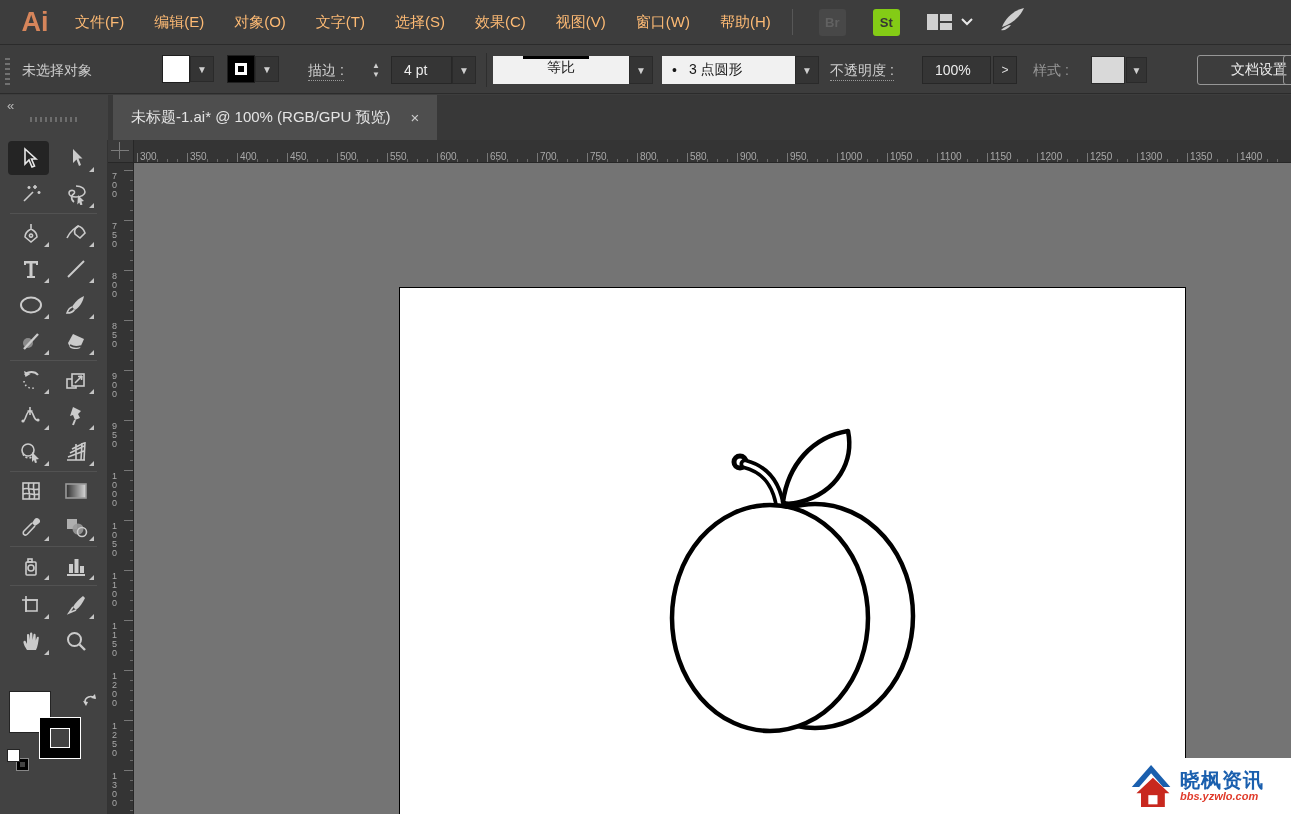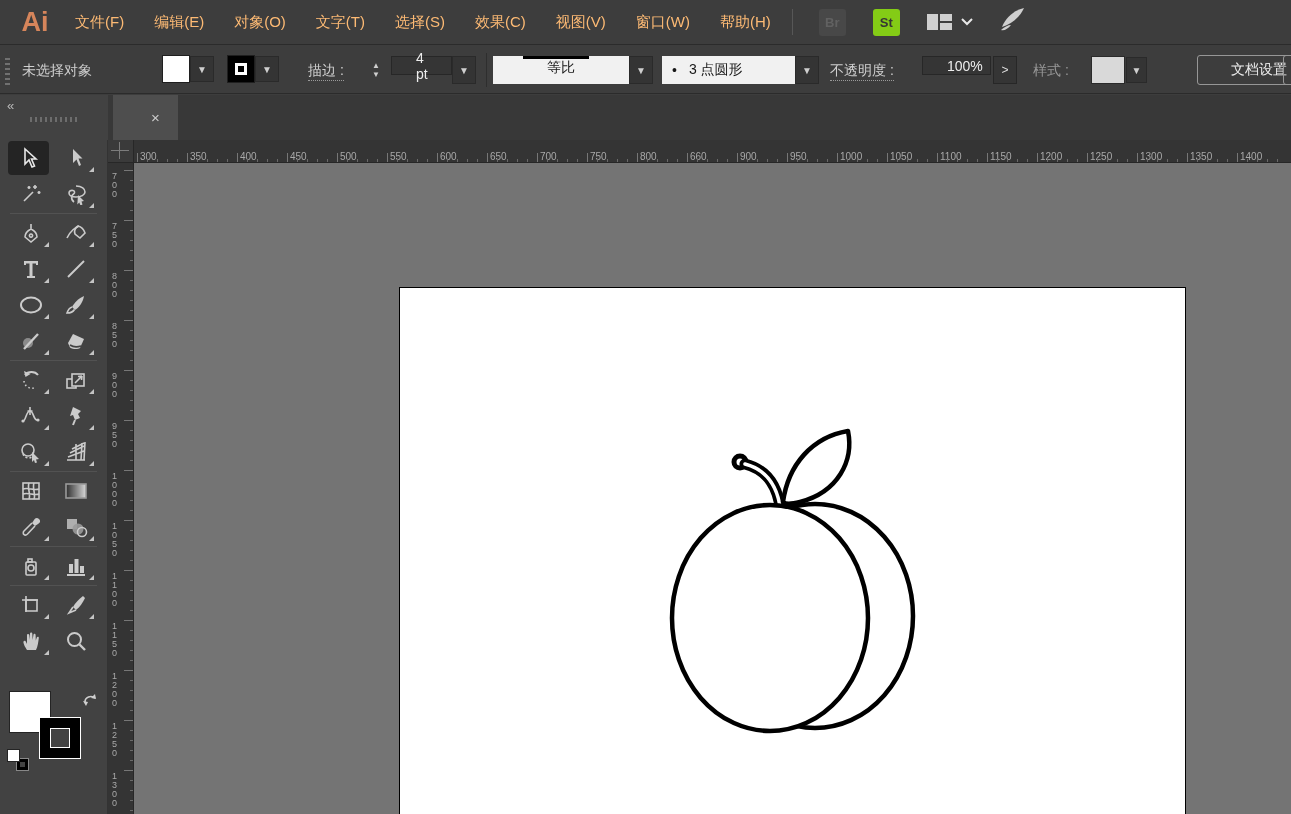--- a/index.html
+++ b/index.html
@@ -27,21 +27,21 @@
   .status { position:absolute; left:22px; top:0; line-height:50px; font-size:14px; color:#cfcfcf; }
   .swatch { position:absolute; top:11px; width:26px; height:26px; }
   .swatch.fill { left:163px; background:#fff; box-shadow:0 0 0 1px #1f1f1f; }
   .swatch.stroke { left:228px; background:#000; box-shadow:0 0 0 1px #1f1f1f; }
   .swatch.stroke .ring { position:absolute; left:7px; top:7px; width:12px; height:12px; border:3px solid #fff; background:#000; }
   .chevbtn { position:absolute; top:11px; width:24px; height:26px; background:#343434; border:1px solid #2a2a2a; color:#cfcfcf; font-size:10px; display:flex; align-items:center; justify-content:center; }
   .lbl { position:absolute; top:0; line-height:50px; font-size:14px; color:#cfcfcf; border-bottom:0; }
   .lbl .u { border-bottom:1px dotted #9a9a9a; padding-bottom:2px; }
   .lbl.dim { color:#979797; }
   .stepper { position:absolute; left:368px; top:12px; width:16px; height:26px; display:flex; flex-direction:column; align-items:center; justify-content:center; color:#cfcfcf; font-size:8px; line-height:9px; }
-  .field { position:absolute; top:11px; height:19px; background:#353535; border:1px solid #272727; color:#ededed; font-size:14px; padding:0 24px; display:flex; align-items:center; }
+  .field { position:absolute; top:11px; height:28px; background:#353535; border:1px solid #272727; color:#ededed; font-size:14px; padding:0 12px; display:flex; align-items:center; }
   .vline { position:absolute; top:8px; width:1px; height:34px; background:#2e2e2e; }
   .wdrop { position:absolute; top:11px; height:28px; background:#f1f1f1; color:#161616; font-size:14px; display:flex; align-items:center; padding:0 10px; }
   .wdrop .strokeline { width:66px; height:3px; background:#000; margin-right:10px; }
   .wdrop .dot { font-size:14px; margin-right:12px; }
   .morebtn { position:absolute; left:993px; top:11px; width:24px; height:28px; background:#353535; border:1px solid #272727; color:#dedede; font-size:12px; display:flex; align-items:center; justify-content:center; }
   .style-swatch { position:absolute; left:1092px; top:12px; width:32px; height:26px; background:#d9d9d9; box-shadow:0 0 0 1px #2a2a2a; }
   .push-btn { position:absolute; top:10px; height:30px; border:1px solid #979797; border-radius:3px; color:#ececec; font-size:14px; display:flex; align-items:center; justify-content:center; background:transparent; }
   .docsetup { left:1197px; width:124px; }
   .partial { left:1283px; width:20px; }
 
@@ -181,20 +181,21 @@
     <div class="push-btn docsetup">文档设置</div>
     <div class="push-btn partial"></div>
   </div>
 
   <div class="panelheader">
     <div class="collapse">«</div>
     <div class="pgrip"></div>
   </div>
   <div class="tabbar">
     <div class="tab">
+      <span class="tab-title">未标题-1.ai* @ 100% (RGB/GPU 预览)</span>
       <span class="tab-close">×</span>
     </div>
   </div>
 
   <div class="leftpanel">
     <div class="toolrow">
       <div class="toolcell active">
         <svg width="20" height="22" viewBox="0 0 20 22">
             <path d="M6 2 L6 17 L10 13 L13 20 L15.5 19 L12.5 12 L17 12 Z" stroke="#e8e8e8" fill="none"></path>
           </svg>
@@ -484,21 +485,21 @@
         <div class="htick minor" style="left: 499px;"></div>
         <div class="htick minor" style="left: 509px;"></div>
         <div class="htick minor" style="left: 519px;"></div>
         <div class="htick major" style="left: 529px;"></div>
         <span class="hlabel" style="left: 532px;">800</span>
         <div class="htick minor" style="left: 539px;"></div>
         <div class="htick minor" style="left: 549px;"></div>
         <div class="htick minor" style="left: 559px;"></div>
         <div class="htick minor" style="left: 569px;"></div>
         <div class="htick major" style="left: 579px;"></div>
-        <span class="hlabel" style="left: 582px;">660</span>
+        <span class="hlabel" style="left: 582px;">580</span>
         <div class="htick minor" style="left: 589px;"></div>
         <div class="htick minor" style="left: 599px;"></div>
         <div class="htick minor" style="left: 609px;"></div>
         <div class="htick minor" style="left: 619px;"></div>
         <div class="htick major" style="left: 629px;"></div>
         <span class="hlabel" style="left: 632px;">900</span>
         <div class="htick minor" style="left: 639px;"></div>
         <div class="htick minor" style="left: 649px;"></div>
         <div class="htick minor" style="left: 659px;"></div>
         <div class="htick minor" style="left: 669px;"></div>
@@ -686,14 +687,26 @@
 
         <path d="M 649 339 C 654 302 678 274 714 268 C 720 298 704 329 666 339 C 658 341 652 342 649 339 Z" fill="#fff" stroke="#000" stroke-width="4.5" stroke-linejoin="round"></path>
 
         <ellipse cx="681" cy="453" rx="98" ry="112" fill="#fff" stroke="#000" stroke-width="4.5"></ellipse>
 
         <ellipse cx="636" cy="455" rx="98" ry="113" fill="#fff" stroke="#000" stroke-width="4.5"></ellipse>
       </svg>
     </div>
   </div>
 
+  <div class="watermark">
+    <svg width="44" height="46" viewBox="0 0 48 50">
+      <polygon points="23,2 2,26 44,26" fill="#1a5fae"></polygon>
+      <polygon points="23,11 10,26 36,26" fill="#ffffff"></polygon>
+      <polygon points="25,16 7,33 12,33 12,48 38,48 38,33 43,33" fill="#c8281e"></polygon>
+      <rect x="20" y="35" width="10" height="10" fill="#ffffff"></rect>
+    </svg>
+    <div class="wm-text">
+      <span class="wm-title">晓枫资讯</span>
+      <span class="wm-sub">bbs.yzwlo.com</span>
+    </div>
+  </div>
 
 </div>
 
 </body></html>

